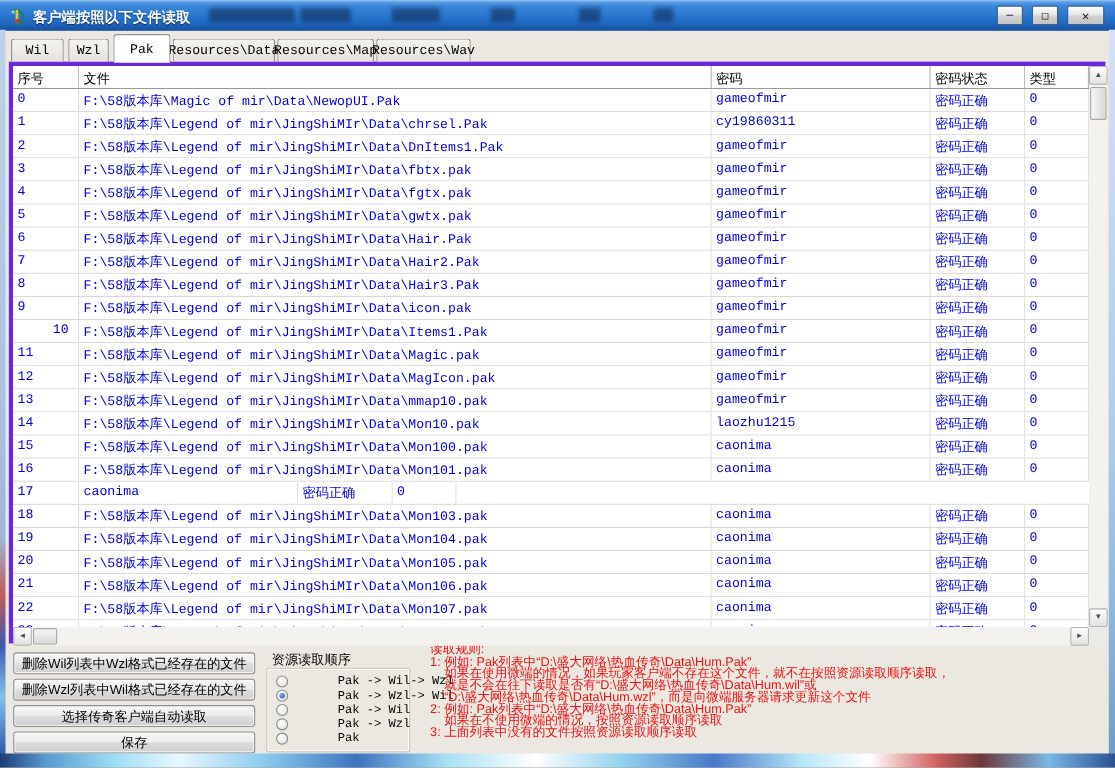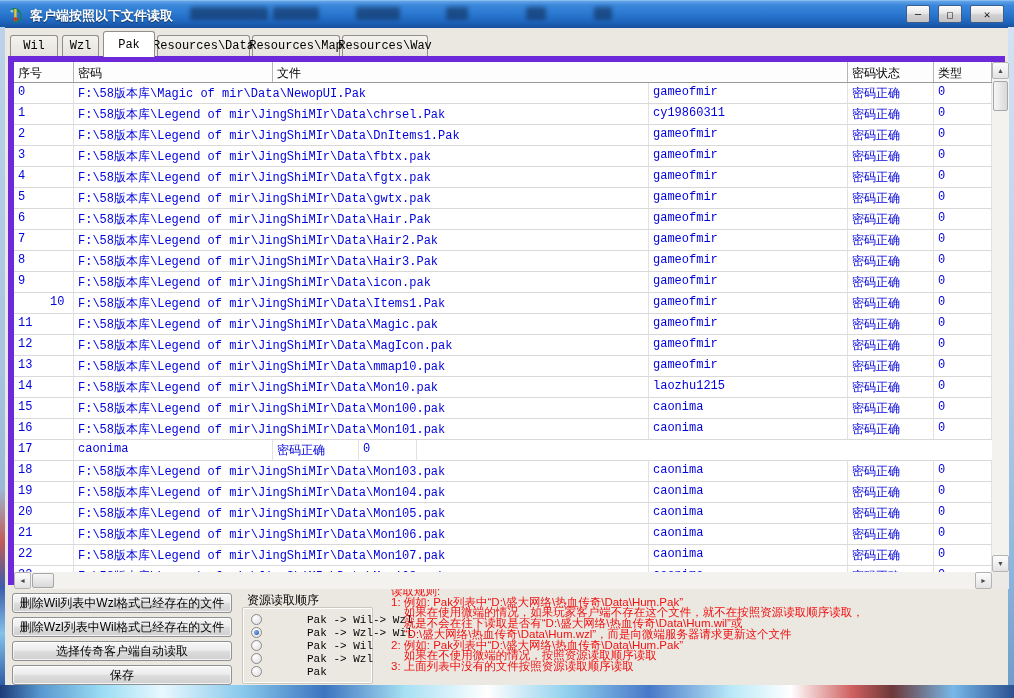--- a/index.html
+++ b/index.html
@@ -29,21 +29,21 @@
   .edge-bottom{position:absolute;left:0;top:685px;width:1014px;height:13px;
     background:linear-gradient(90deg,#1c3c78 0%,#5898d0 4%,#9adcf4 10%,#e8f8ff 16%,#88c8ec 24%,#3c74c0 32%,#a8e0f4 40%,#ffffff 48%,#90d0ee 56%,#4878c8 64%,#b8e8f8 72%,#ffffff 78%,#d06060 84%,#6c3838 88%,#78b8e8 94%,#2c5090 100%);}
   
   .tab{position:absolute;top:35px;height:21px;border:1px solid #8e8e8e;border-bottom:none;
     border-radius:3px 3px 0 0;background:linear-gradient(180deg,#f4f3ee,#e5e3db);
     display:flex;align-items:center;justify-content:center;z-index:2;
     font-family:"Liberation Mono","DejaVu Sans Mono",monospace;font-size:12px;color:#000;white-space:nowrap;}
   .tab.active{top:31px;height:26px;background:#fff;z-index:4;}
   
   .listview{position:absolute;left:8px;top:56px;width:997px;height:529px;
-    border:6px solid #6d28d9;background:#fff;z-index:1;}
+    border:4px solid #6d28d9;background:#fff;z-index:1;}
   .lv-header{position:absolute;left:0;top:0;width:978px;height:21px;display:flex;
     background:#fdfdfd;border-bottom:1px solid #9a9a9a;}
   .hcell{height:20px;padding:3px 0 0 4px;font-size:12px;color:#000;
     font-family:"Liberation Mono","DejaVu Sans Mono",monospace;
     border-right:1px solid #b5b5b5;box-shadow:inset 1px 0 0 #fff;white-space:nowrap;overflow:hidden;}
   .lv-body{position:absolute;left:0;top:21px;width:978px;height:489px;overflow:hidden;}
   .lvrow{display:flex;height:21px;border-bottom:1px solid #d9d9d9;background:#fff;}
   .lvrow.partial{height:6px;overflow:hidden;border-bottom:none;}
   .cell{height:20px;padding:2px 0 0 4px;font-size:12px;color:#0000dd;
     font-family:"Liberation Mono","DejaVu Sans Mono",monospace;
@@ -120,22 +120,22 @@
       <div class="tab" style="left: 62px; width: 37px;">Wzl</div>
       <div class="tab active" style="left: 103px; width: 52px;">Pak</div>
       <div class="tab" style="left: 157px; width: 93px;">Resources\Data</div>
       <div class="tab" style="left: 252px; width: 88px;">Resources\Map</div>
       <div class="tab" style="left: 342px; width: 86px;">Resources\Wav</div>
     </div>
 
   <div class="listview">
     <div class="lv-header">
         <div class="hcell" style="width: 60px;">序号</div>
+        <div class="hcell" style="width: 575px;">文件</div>
         <div class="hcell" style="width: 199px;">密码</div>
-        <div class="hcell" style="width: 575px;">文件</div>
         <div class="hcell" style="width: 86px;">密码状态</div>
         <div class="hcell" style="width: 58px;">类型</div>
       </div>
     <div class="lv-body">
         <div class="lvrow">
           <div class="cell" style="width: 60px;">0</div>
           <div class="cell" style="width: 575px;">F:\58版本库\Magic of mir\Data\NewopUI.Pak</div>
           <div class="cell" style="width: 199px;">gameofmir</div>
           <div class="cell" style="width: 86px;">密码正确</div>
           <div class="cell" style="width: 58px;">0</div>

